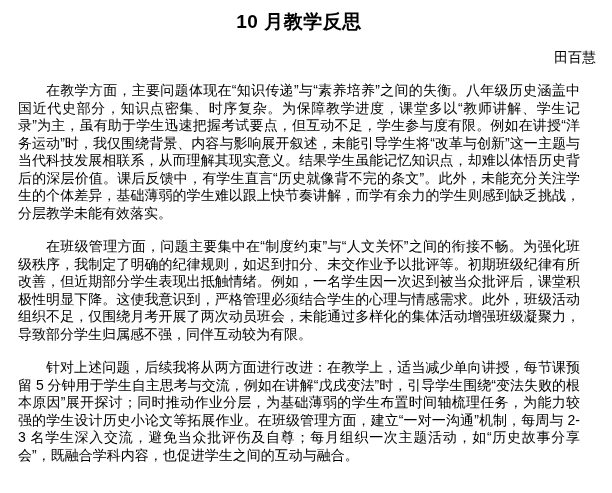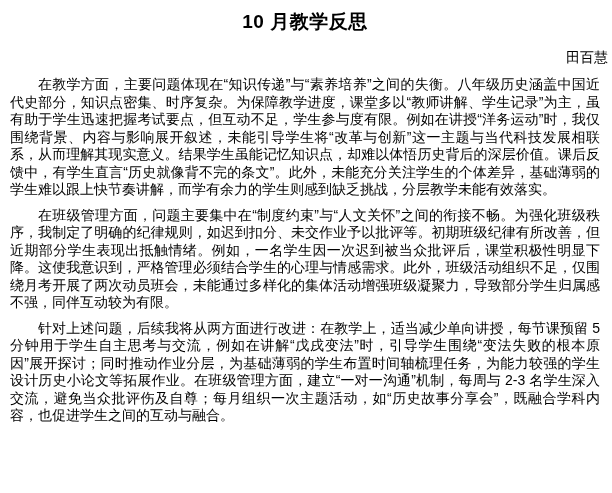--- a/index.html
+++ b/index.html
@@ -7,21 +7,21 @@
     padding: 0;
     background: #ffffff;
   }
   .page {
     width: 612px;
     height: 493px;
     box-sizing: border-box;
     background: #ffffff;
     color: #000000;
     font-family: "Liberation Sans", "DejaVu Sans", sans-serif;
-    padding: 6px 4px 0 2px;
+    padding: 6px 16px 0 2px;
     overflow: hidden;
   }
   .doc-title {
     text-align: center;
     font-size: 19px;
     font-weight: bold;
     line-height: 24px;
     margin: 4px 0 0 0;
     letter-spacing: 0.5px;
   }
@@ -31,21 +31,21 @@
     font-weight: normal;
     line-height: 18px;
     margin: 14px 0 10px 0;
   }
   .doc-body p {
     font-size: 14px;
     line-height: 17.5px;
     text-align: justify;
     text-justify: inter-ideograph;
     text-indent: 2em;
-    margin: 8px;
+    margin: 16px;
     word-break: break-all;
   }
 </style>
 </head>
 <body>
 
 <div class="page">
   <h1 class="doc-title">10 月教学反思</h1>
   <div class="doc-author">田百慧</div>
   <div class="doc-body">

